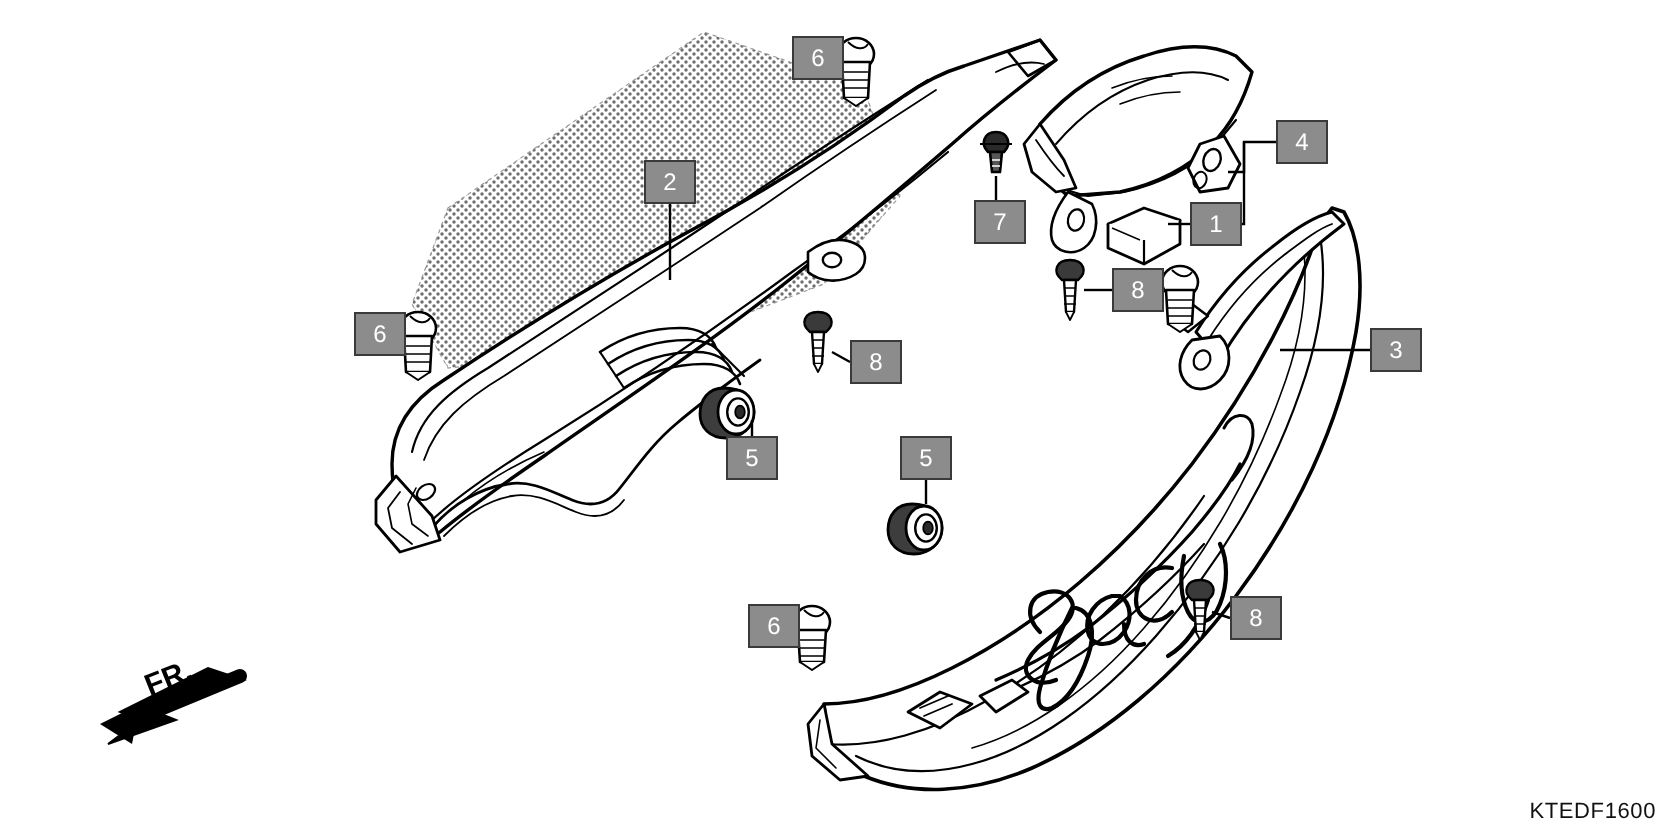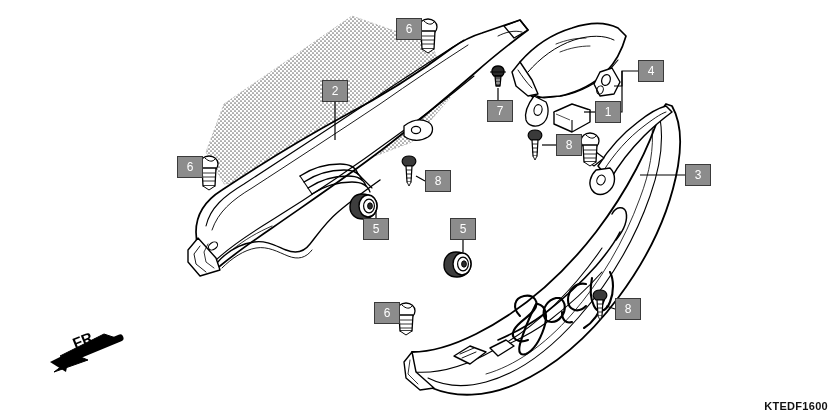--- a/index.html
+++ b/index.html
@@ -38,21 +38,21 @@
     text-align: center;
     letter-spacing: 0px;
     z-index: 20;
   }
   .partnum {
     position: absolute;
     right: 12px;
     bottom: 8px;
     font-family: "Liberation Sans", sans-serif;
     font-size: 11px;
-    font-weight: bold;
+    font-weight: normal;
     color: #111111;
     letter-spacing: 0.3px;
     z-index: 20;
   }
   .frlabel {
     position: absolute;
     left: 70px;
     top: 336px;
     font-family: "Liberation Sans", sans-serif;
     font-size: 15px;

